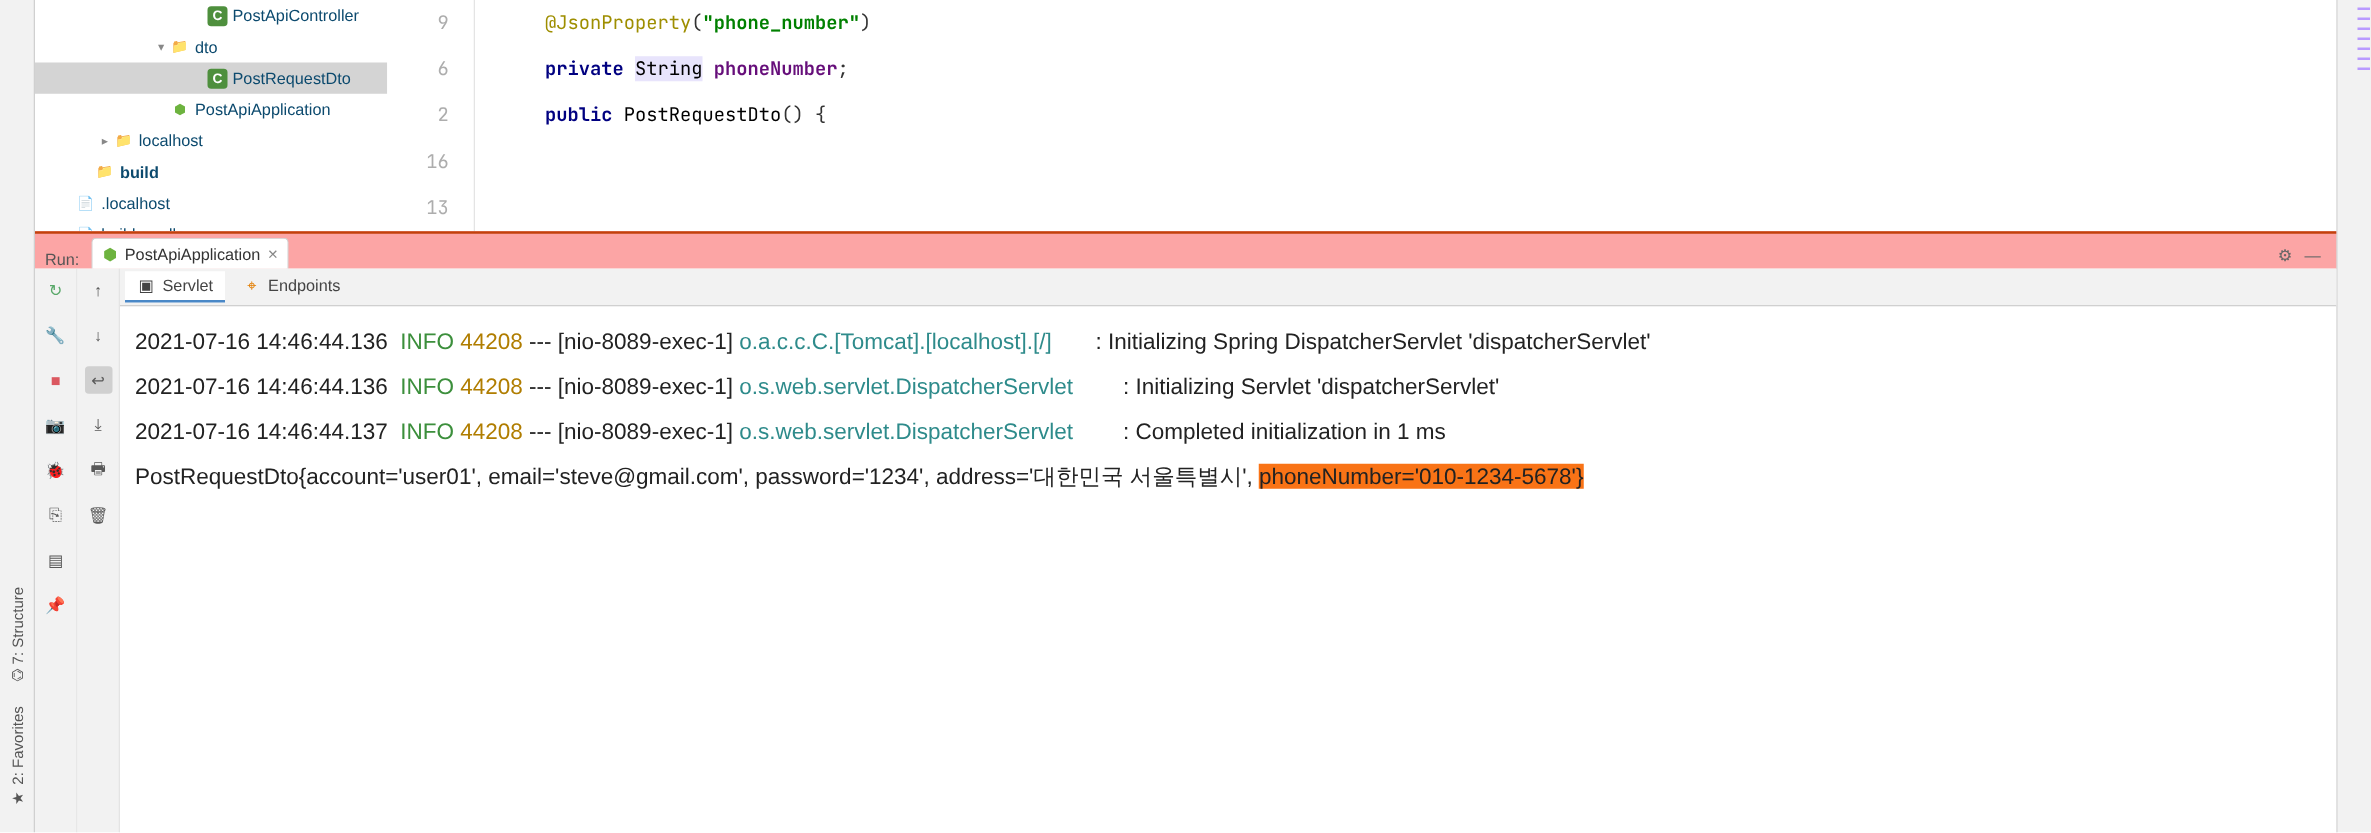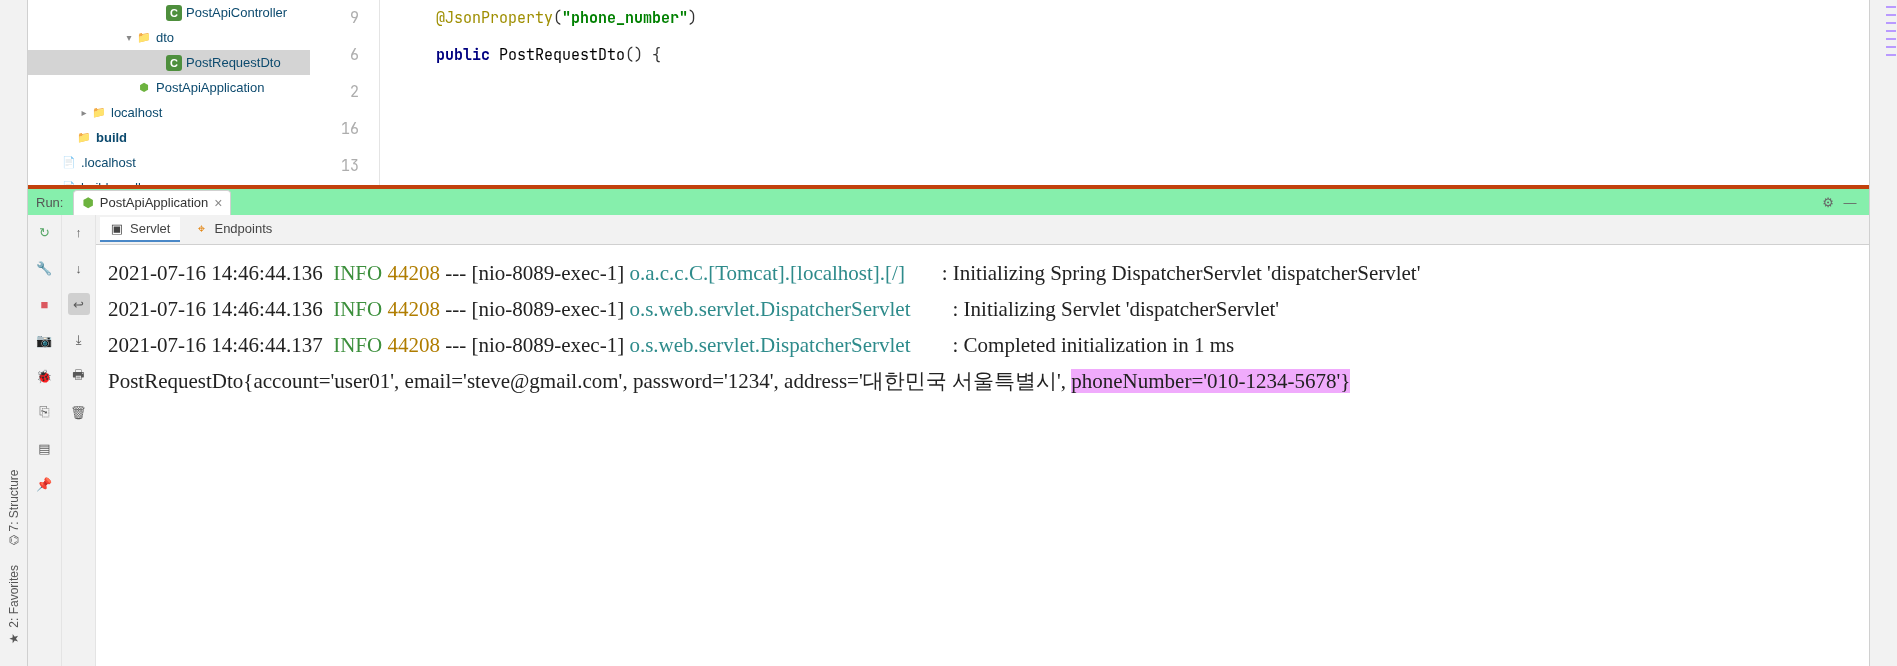--- a/index.html
+++ b/index.html
@@ -131,24 +131,24 @@
     background: #b99aff;
     margin: 6px 0;
   }
 
   
   .run-header {
     position: absolute;
     left: 28px; right: 28px;
     top: 185px;
     height: 30px;
-    background: #86efac;
-    border-top: 4px solid #c2410c;
-    display: flex;
-    align-items: center;
+    background: #fca5a5;
+    border-top: 2px solid #c2410c;
+    display: flex;
+    align-items: flex-end;
     padding: 0 8px;
   }
   .run-header .label { color: #555; margin-right: 10px; }
   .run-tab {
     display: flex;
     align-items: center;
     gap: 6px;
     padding: 4px 8px;
     background: #fff;
     border: 1px solid #d0d0d0;
@@ -208,30 +208,30 @@
     color: #444;
     border-bottom: 2px solid transparent;
   }
   .subtab.active { background: #fff; border-bottom: 2px solid #4a88c7; }
   .subtab .ic { width: 14px; height: 14px; display: inline-flex; align-items: center; justify-content: center; }
 
   .console {
     flex: 1;
     overflow: auto;
     padding: 10px 12px;
-    font-family: Liberation Serif, serif;
-    font-size: 21px;
+    font-family: Liberation Sans, sans-serif;
+    font-size: 18px;
     line-height: 36px;
     color: #222;
     white-space: pre-wrap;
   }
   .log-info { color: #3c8f3c; }
   .log-pid { color: #b07d00; }
   .log-logger { color: #2e8b8b; }
-  .hl-yellow { background: #f0abfc; }
+  .hl-yellow { background: #f97316; }
 </style>
 </head>
 <body>
 
 <div class="left-rail">
   <div class="vlabel">
     <span class="icon">⌬</span>
     <span>7: Structure</span>
   </div>
   <div class="vlabel">
@@ -306,20 +306,21 @@
 <div class="editor">
   <div class="gutter" id="gutter">
       <div>9</div>
       <div>6</div>
       <div>2</div>
       <div>16</div>
       <div>13</div>
     </div>
   <div class="code" id="code">
       <div class="code-line ">    <span class="ann">@JsonProperty</span>(<span class="str">"phone_number"</span>)</div>
+      <div class="code-line ">    <span class="kw-private">private</span> <span class="type type-hl">String</span> <span class="field">phoneNumber</span>;</div>
       <div class="code-line "></div>
       <div class="code-line ">    <span class="kw-public">public</span> <span class="type">PostRequestDto</span>() {</div>
     </div>
 </div>
 
 <div class="run-header">
   <span class="label">Run:</span>
   <div class="run-tab">
     <span style="color:#6db33f">⬢</span>
     <span>PostApiApplication</span>

